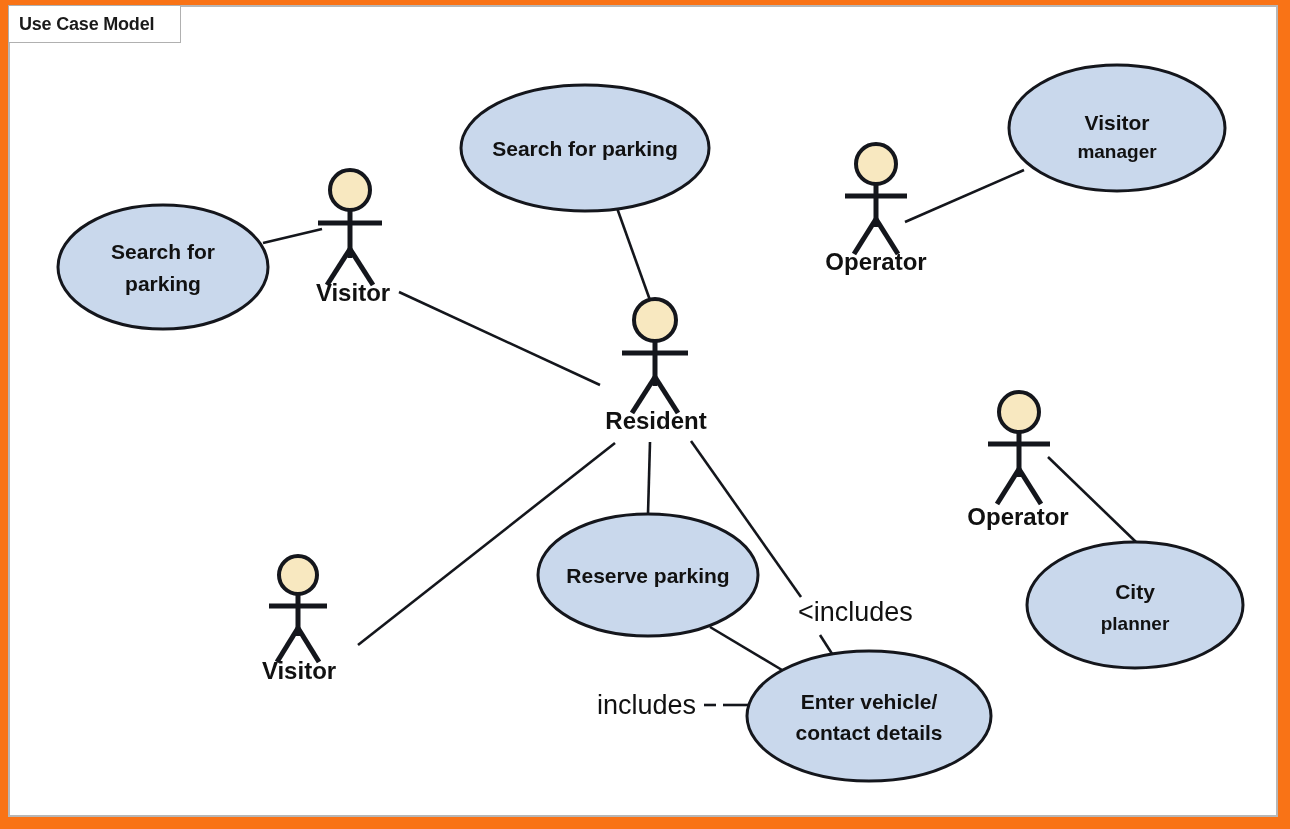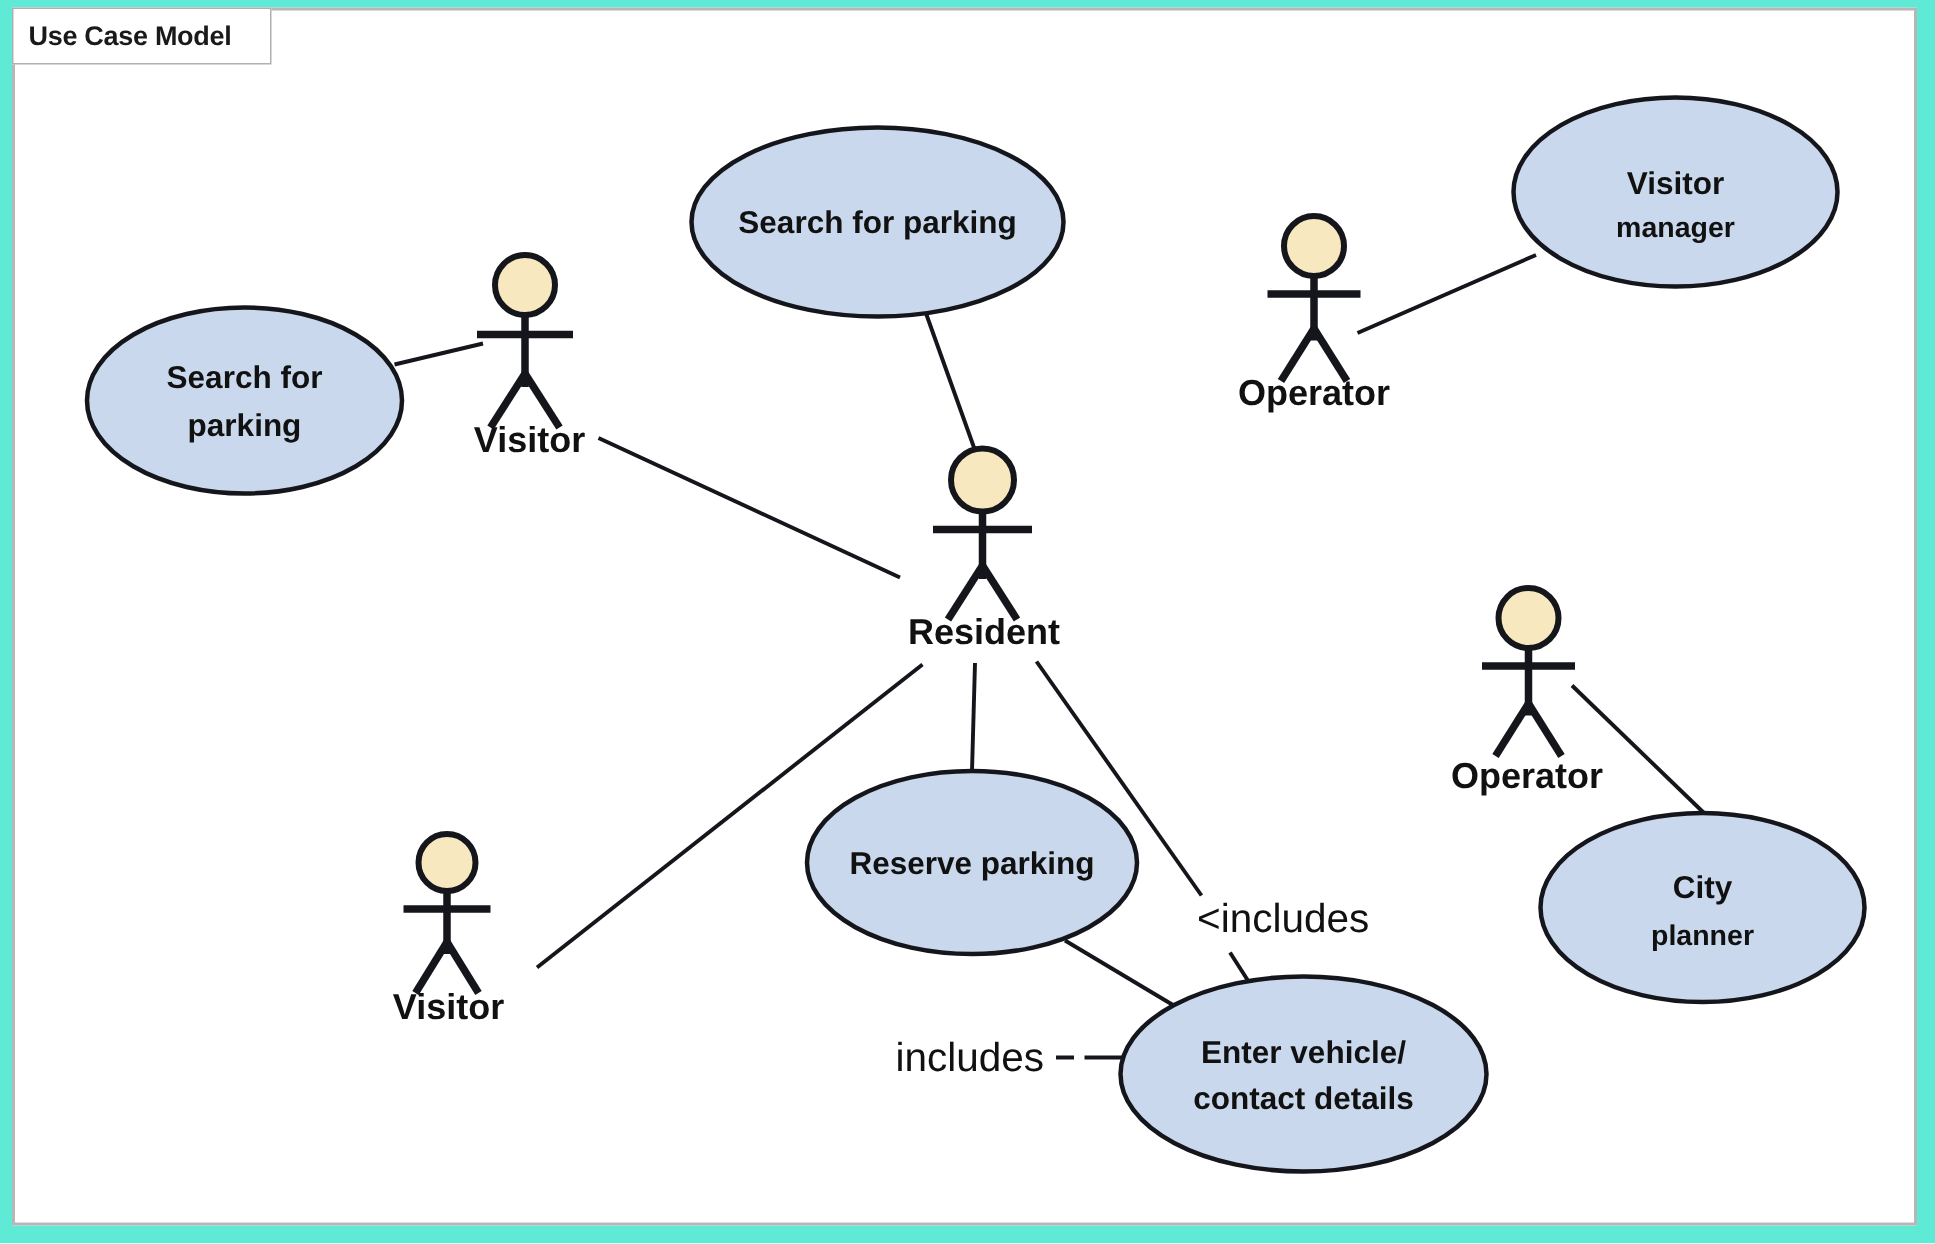--- a/index.html
+++ b/index.html
@@ -8,21 +8,21 @@
     padding: 0;
     background: #ffffff;
   }
   body {
     font-family: "Liberation Sans", sans-serif;
   }
   #canvas {
     position: relative;
     width: 1290px;
     height: 829px;
-    background: #5eead4;
+    background: #f97316;
     overflow: hidden;
   }
   
   #diagram-frame {
     position: absolute;
     left: 8px;
     top: 5px;
     width: 1270px;
     height: 812px;
     border: 2px solid #b7b7b7;

